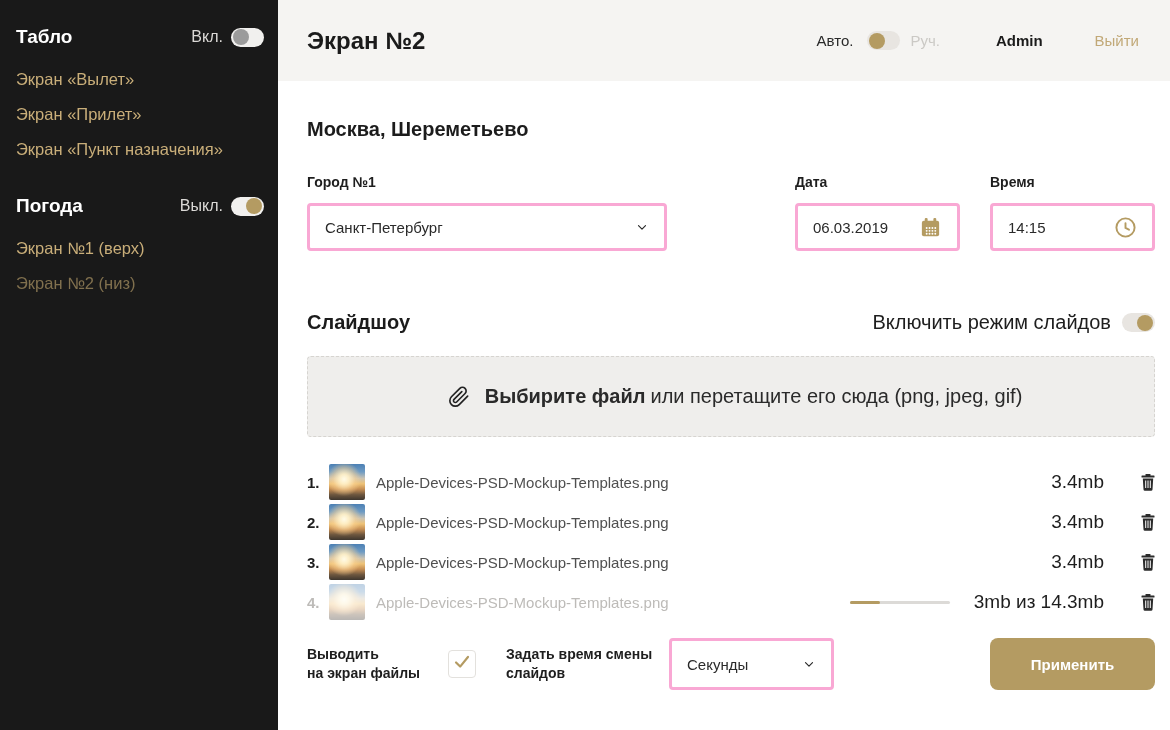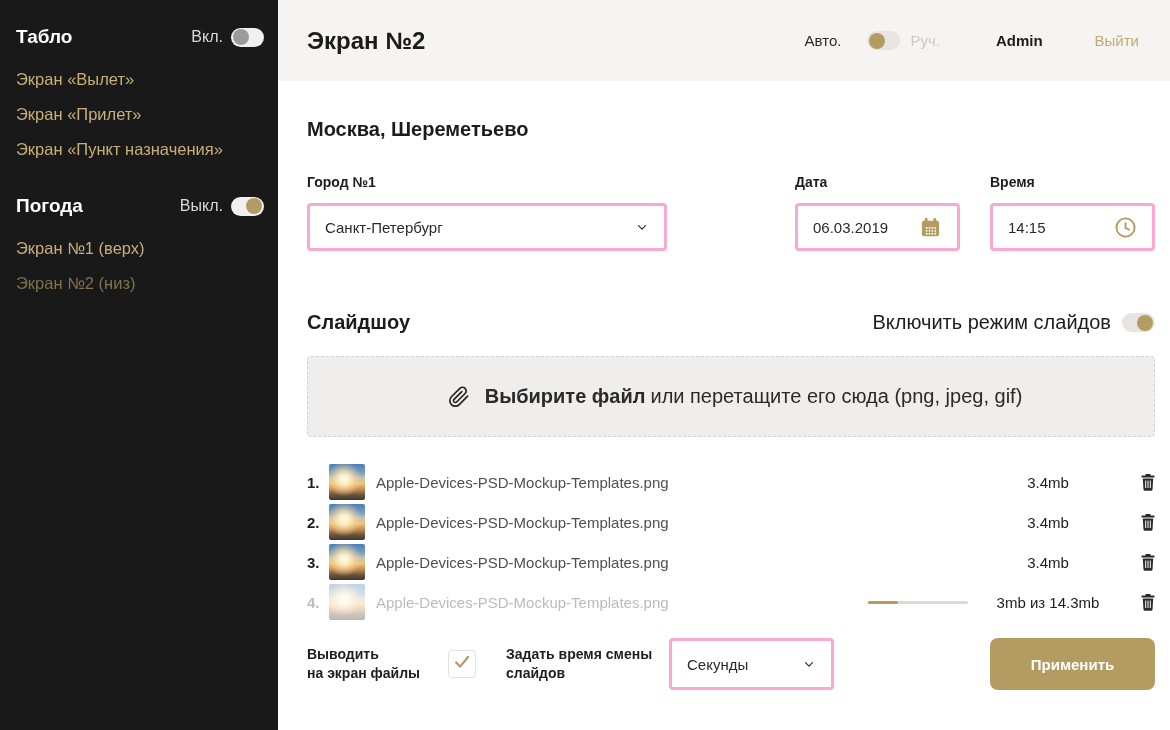--- a/index.html
+++ b/index.html
@@ -29,21 +29,21 @@
   .k-gray { background:#9B9B9B; }
   .k-gold { background:#B49B62; }
   .pos-left  { left:2px; }
   .pos-right { right:2px; }
 
   
   .main { flex:1; display:flex; flex-direction:column; }
   .header { height:81px; flex-shrink:0; background:#F5F4F2; display:flex; align-items:center; padding:0 31px 0 29px; }
   .page-title { font-size:24px; font-weight:bold; color:#1b1b1b; }
   .header-right { margin-left:auto; display:flex; align-items:center; font-size:15px; }
-  .auto-label { color:#2a2a2a; margin-right:26px; }
+  .auto-label { color:#2a2a2a; margin-right:14px; }
   .manual-label { color:#CBC9C5; margin-left:10px; }
   .admin-label { color:#1b1b1b; font-weight:bold; margin-left:56px; }
   .logout-link { color:#C1A877; margin-left:52px; cursor:pointer; }
 
   .content { padding:0 15px 0 29px; }
   .h2 { font-size:20px; font-weight:bold; color:#1c1c1c; margin-top:37px; }
 
   
   .form-row { display:flex; margin-top:33px; }
   .field label { display:block; font-size:14px; font-weight:bold; color:#1e1e1e; margin-bottom:13px; }
@@ -70,21 +70,21 @@
   .file-row { display:flex; align-items:center; height:40px; }
   .file-num { width:22px; font-weight:bold; font-size:15px; color:#1e1e1e; flex-shrink:0; }
   .thumb { width:36px; height:36px; border-radius:2px; margin-right:11px; flex-shrink:0;
     background:
       radial-gradient(circle at 42% 42%, #fffbe8 0%, rgba(255,240,200,.95) 16%, rgba(255,214,150,.5) 38%, rgba(255,214,150,0) 58%),
       linear-gradient(180deg,#4b80b4 0%, #6f9cc4 22%, #cbc3b2 40%, #eec277 55%, #c58d53 70%, #6e573f 85%, #3e362e 100%); }
   .file-name { font-size:15px; color:#4f4f4f; flex:1; }
   .progress { width:100px; height:3px; border-radius:2px; background:#DCDAD7; margin-right:24px; position:relative; display:none; }
   .file-row.uploading .progress { display:block; }
   .progress-fill { position:absolute; left:0; top:0; bottom:0; border-radius:2px; background:#B49B62; }
-  .file-size { min-width:112px; text-align:center; font-size:15px; color:#1e1e1e; white-space:nowrap; }
+  .file-size { min-width:112px; text-align:right; font-size:19px; color:#1e1e1e; white-space:nowrap; }
   .trash-btn { margin-left:37px; cursor:pointer; display:flex; flex-shrink:0; }
   .file-row.uploading .file-num,
   .file-row.uploading .file-name { color:#BDBBB8; }
   .file-row.uploading .thumb { opacity:.35; }
 
   
   .footer-row { display:flex; align-items:center; margin-top:16px; }
   .flabel { font-size:14px; font-weight:bold; line-height:19px; color:#1e1e1e; }
   .flabel-display { width:128px; }
   .checkbox { width:28px; height:28px; border:1px solid #E3E1DD; border-radius:4px; background:#fff;

